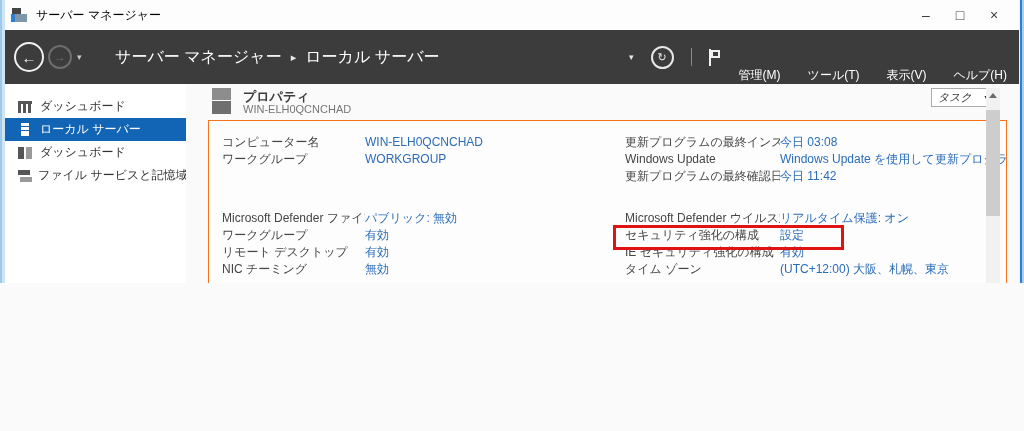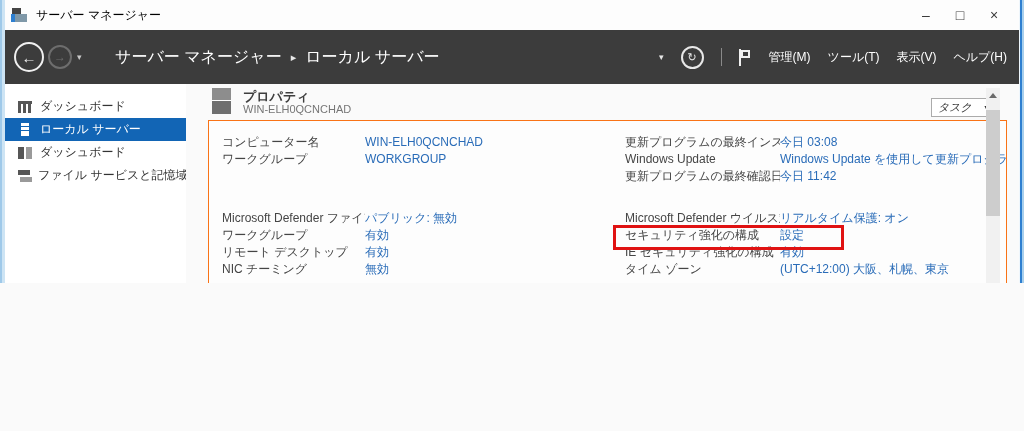--- a/index.html
+++ b/index.html
@@ -48,21 +48,21 @@
   [data-name="local-server-icon"]{width:8px;height:13px;margin-left:16px;margin-right:11px;background:linear-gradient(#fff 0 3px,rgba(18,101,181,.9) 3px 4px,#fff 4px 7px,rgba(18,101,181,.9) 7px 8px,#fff 8px);}
   [data-name="all-servers-icon"]{width:6px;height:12px;background:#565656;box-shadow:8px 0 0 #9a9a9a;margin-right:16px;}
   [data-name="file-storage-icon"]{width:12px;height:5px;background:#565656;box-shadow:2px 7px 0 #9a9a9a;margin-bottom:7px;}
   .side-label{white-space:nowrap;overflow:hidden;flex:1;}
   .side-expander{font-size:9px;color:#555;margin-right:4px;flex:none;}
 
   .main{position:absolute;left:181px;right:0;top:0;bottom:0;background:#fafafa;}
   .sec-icon{position:absolute;left:26px;top:4px;width:19px;height:26px;background:linear-gradient(#8d8d8d 0 12px,#fdfdfd 12px 13px,#6f6f6f 13px);}
   .sec-title{position:absolute;left:57px;top:4px;font-size:13px;color:#3e3e3e;font-weight:bold;}
   .sec-sub{position:absolute;left:57px;top:19px;font-size:11px;color:#767676;}
-  .tasks-btn{position:absolute;right:22px;top:14px;width:66px;height:19px;background:#fff;border:1px solid #ababab;box-sizing:border-box;display:flex;align-items:center;justify-content:space-between;padding:0 6px;cursor:pointer;}
+  .tasks-btn{position:absolute;right:22px;top:4px;width:66px;height:19px;background:#fff;border:1px solid #ababab;box-sizing:border-box;display:flex;align-items:center;justify-content:space-between;padding:0 6px;cursor:pointer;}
   .tasks-label{font-size:11px;font-style:italic;color:#333;}
   .tasks-arrow{font-size:7px;color:#333;}
 
   .prop-box{position:absolute;left:22px;top:36px;width:799px;height:200px;background:#fdfdfd;border:1px solid #f97316;box-sizing:border-box;overflow:hidden;}
   .prop-col{position:absolute;top:0;bottom:0;}
   .col-left{left:13px;width:395px;}
   .col-right{left:416px;width:382px;overflow:hidden;}
   .prop-group{position:absolute;left:0;right:0;}
   .prop-group.g1{top:13px;}
   .prop-group.g2{top:89px;}
@@ -105,21 +105,21 @@
     <div class="crumb" data-name="breadcrumb">
       <span class="crumb-part" data-name="breadcrumb-root">サーバー マネージャー</span>
       <span class="sep" data-name="breadcrumb-separator-icon">▸</span>
       <span class="crumb-part" data-name="breadcrumb-current">ローカル サーバー</span>
     </div>
     <div class="nav-right" data-name="nav-toolbar">
       <span class="nav-dd" data-name="chevron-down-icon">▾</span>
       <span class="nav-circle refresh-btn" data-name="refresh-button">↻</span>
       <span class="nav-divider" data-name="toolbar-divider"></span>
       <span class="flag" data-name="notifications-flag-icon"></span>
-      <div class="nav-right" style="position:static;gap:17px;" data-name="menu-bar">
+      <div class="nav-right" style="position:static;gap:27px;align-items:flex-end;" data-name="menu-bar">
           <span class="nav-menu" data-name="menubar-item">管理(M)</span>
           <span class="nav-menu" data-name="menubar-item">ツール(T)</span>
           <span class="nav-menu" data-name="menubar-item">表示(V)</span>
           <span class="nav-menu" data-name="menubar-item">ヘルプ(H)</span>
         </div>
     </div>
   </div>
 
   <div class="content" data-name="content-area">
     <div class="sidebar" data-name="sidebar">

